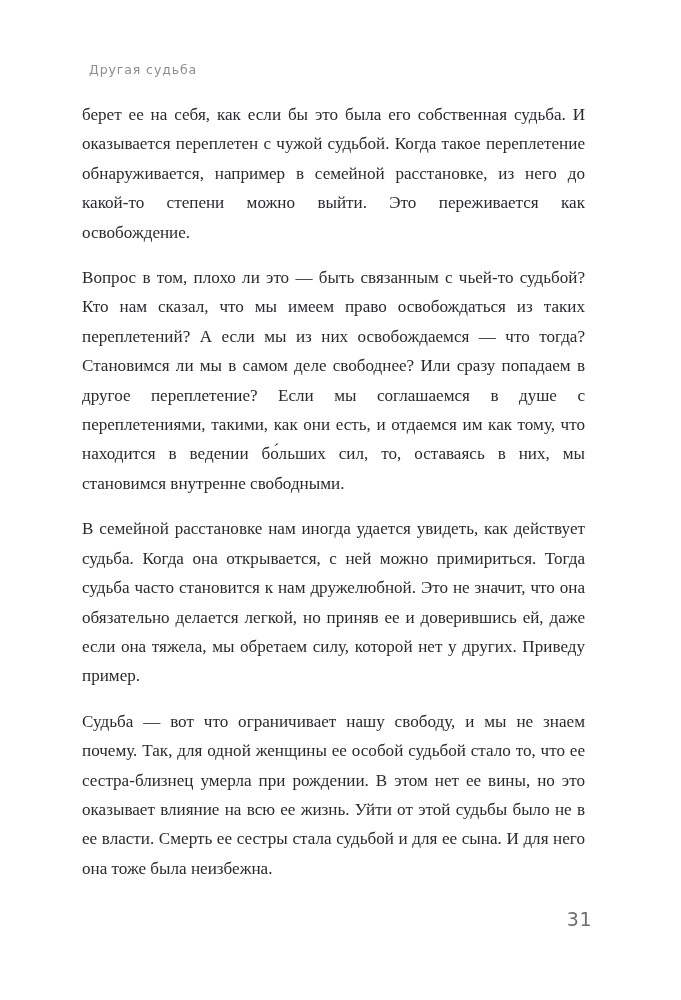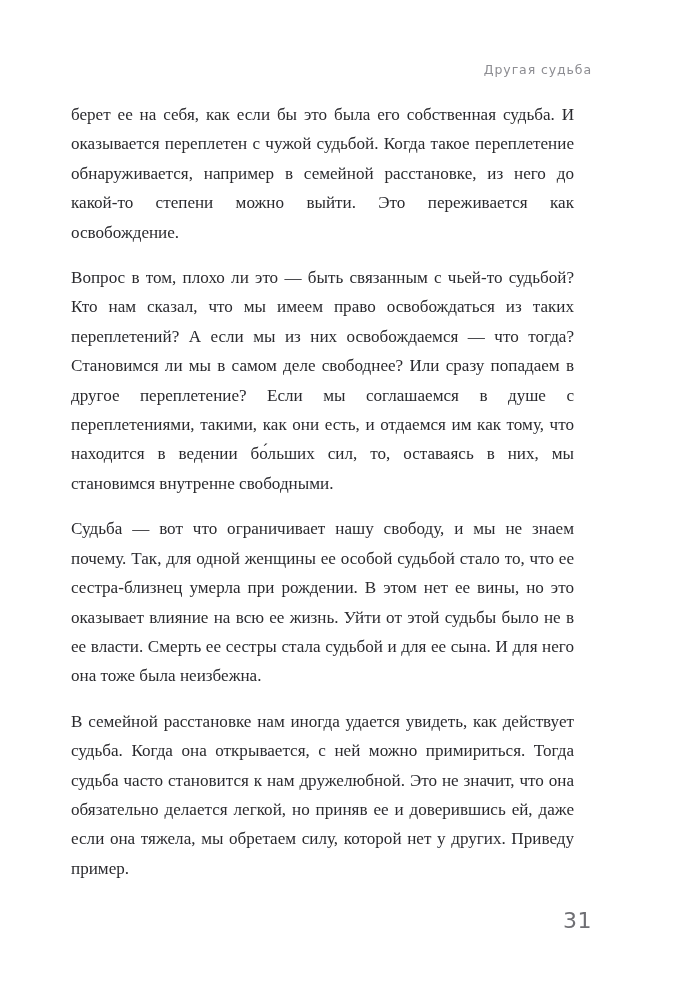--- a/index.html
+++ b/index.html
@@ -16,33 +16,32 @@
     overflow: hidden;
     font-family: "Liberation Serif", "DejaVu Serif", serif;
   }
 
   
   .running-head {
     position: absolute;
     top: 62px;
     left: 89px;
     right: 89px;
-    text-align: right;
     font-family: "DejaVu Sans", "Liberation Sans", sans-serif;
     font-size: 12.5px;
     letter-spacing: 0.9px;
     color: #8d8d92;
     white-space: nowrap;
   }
 
   
   .text-block {
     position: absolute;
     top: 100px;
-    left: 71px;
+    left: 82px;
     width: 503px;
   }
 
   .para {
     margin: 0 0 16px 0;
     font-size: 17.1px;
     line-height: 29.4px;
     color: #2a2a2e;
     text-align: justify;
     text-justify: inter-word;
@@ -54,34 +53,34 @@
   }
 
   
   .folio {
     position: absolute;
     top: 908px;
     left: 89px;
     right: 89px;
     text-align: right;
     font-family: "DejaVu Sans", "Liberation Sans", sans-serif;
-    font-size: 22px;
+    font-size: 19px;
     letter-spacing: 0.5px;
     color: #6f6f74;
   }
 </style>
 </head>
 <body>
 
 <div class="page">
 
   <div class="running-head">Другая судьба</div>
 
   <div class="text-block">
     <p class="para">берет ее на себя, как если бы это была его собственная судьба. И оказывается переплетен с чужой судьбой. Когда такое переплетение обнаруживается, например в семейной расстановке, из него до какой-то степени можно выйти. Это переживается как освобождение.</p>
     <p class="para">Вопрос в том, плохо ли это — быть связанным с чьей-то судьбой? Кто нам сказал, что мы имеем право освобождаться из таких переплетений? А если мы из них освобождаемся — что тогда? Становимся ли мы в самом деле свободнее? Или сразу попадаем в другое переплетение? Если мы соглашаемся в душе с переплетениями, такими, как они есть, и отдаемся им как тому, что находится в ведении бо́льших сил, то, оставаясь в них, мы становимся внутренне свободными.</p>
+    <p class="para">В семейной расстановке нам иногда удается увидеть, как действует судьба. Когда она открывается, с ней можно примириться. Тогда судьба часто становится к нам дружелюбной. Это не значит, что она обязательно делается легкой, но приняв ее и доверившись ей, даже если она тяжела, мы обретаем силу, которой нет у других. Приведу пример.</p>
     <p class="para">Судьба — вот что ограничивает нашу свободу, и мы не знаем почему. Так, для одной женщины ее особой судьбой стало то, что ее сестра-близнец умерла при рождении. В этом нет ее вины, но это оказывает влияние на всю ее жизнь. Уйти от этой судьбы было не в ее власти. Смерть ее сестры стала судьбой и для ее сына. И для него она тоже была неизбежна.</p>
-    <p class="para">В семейной расстановке нам иногда удается увидеть, как действует судьба. Когда она открывается, с ней можно примириться. Тогда судьба часто становится к нам дружелюбной. Это не значит, что она обязательно делается легкой, но приняв ее и доверившись ей, даже если она тяжела, мы обретаем силу, которой нет у других. Приведу пример.</p>
   </div>
 
   <div class="folio">31</div>
 
 </div>
 
 </body></html>

